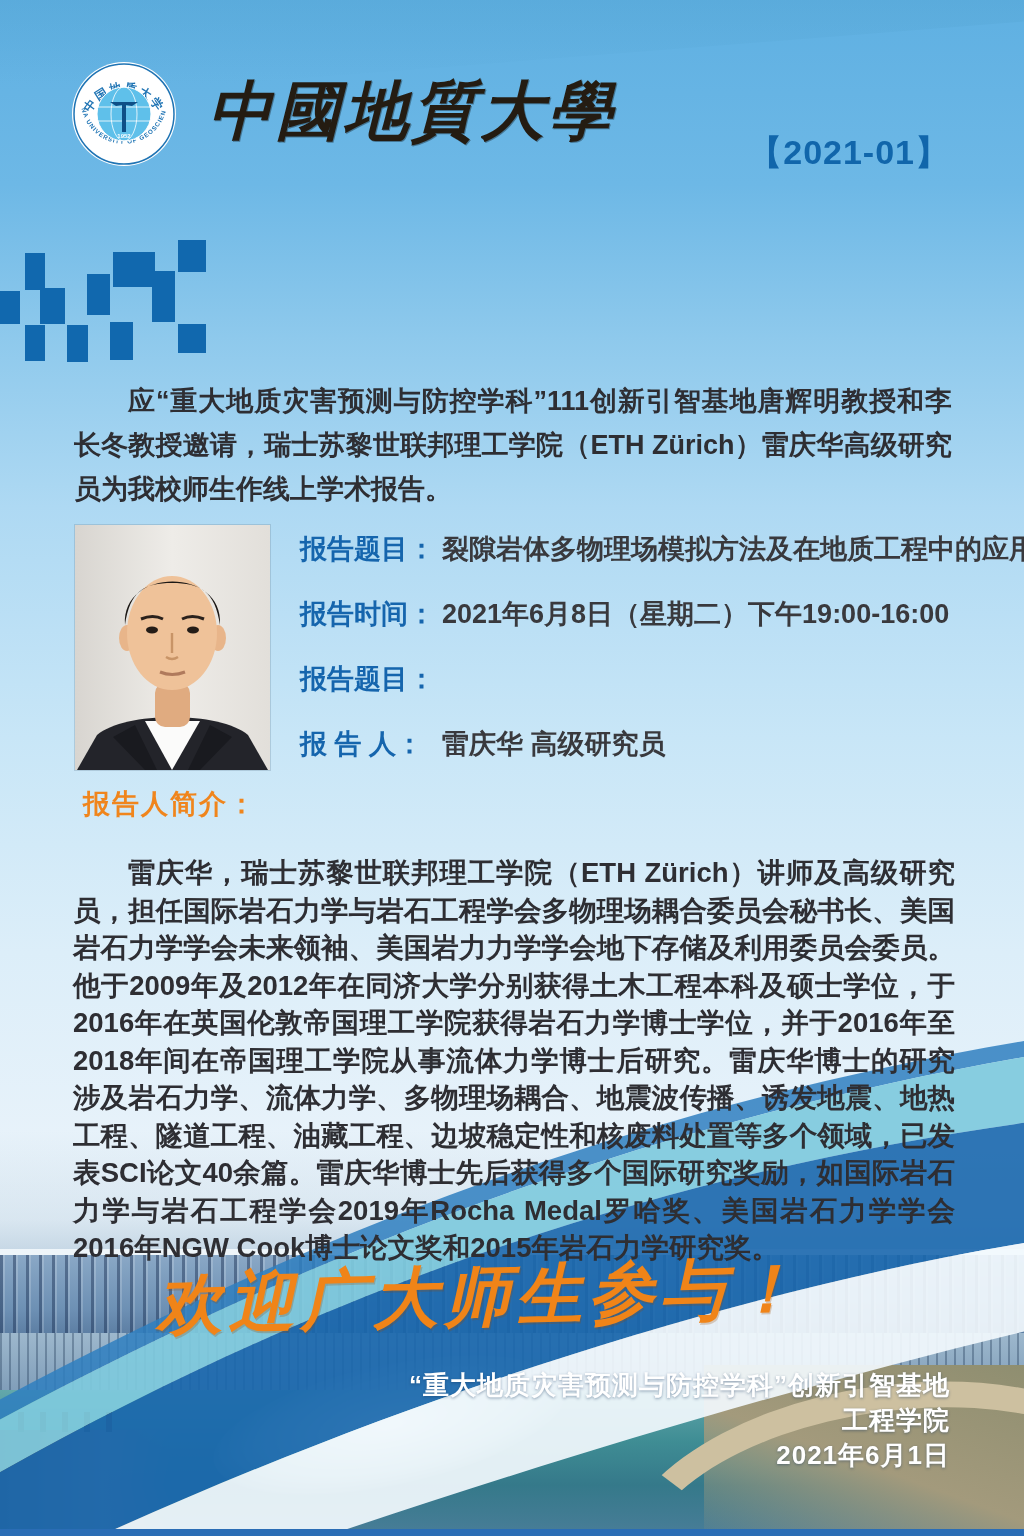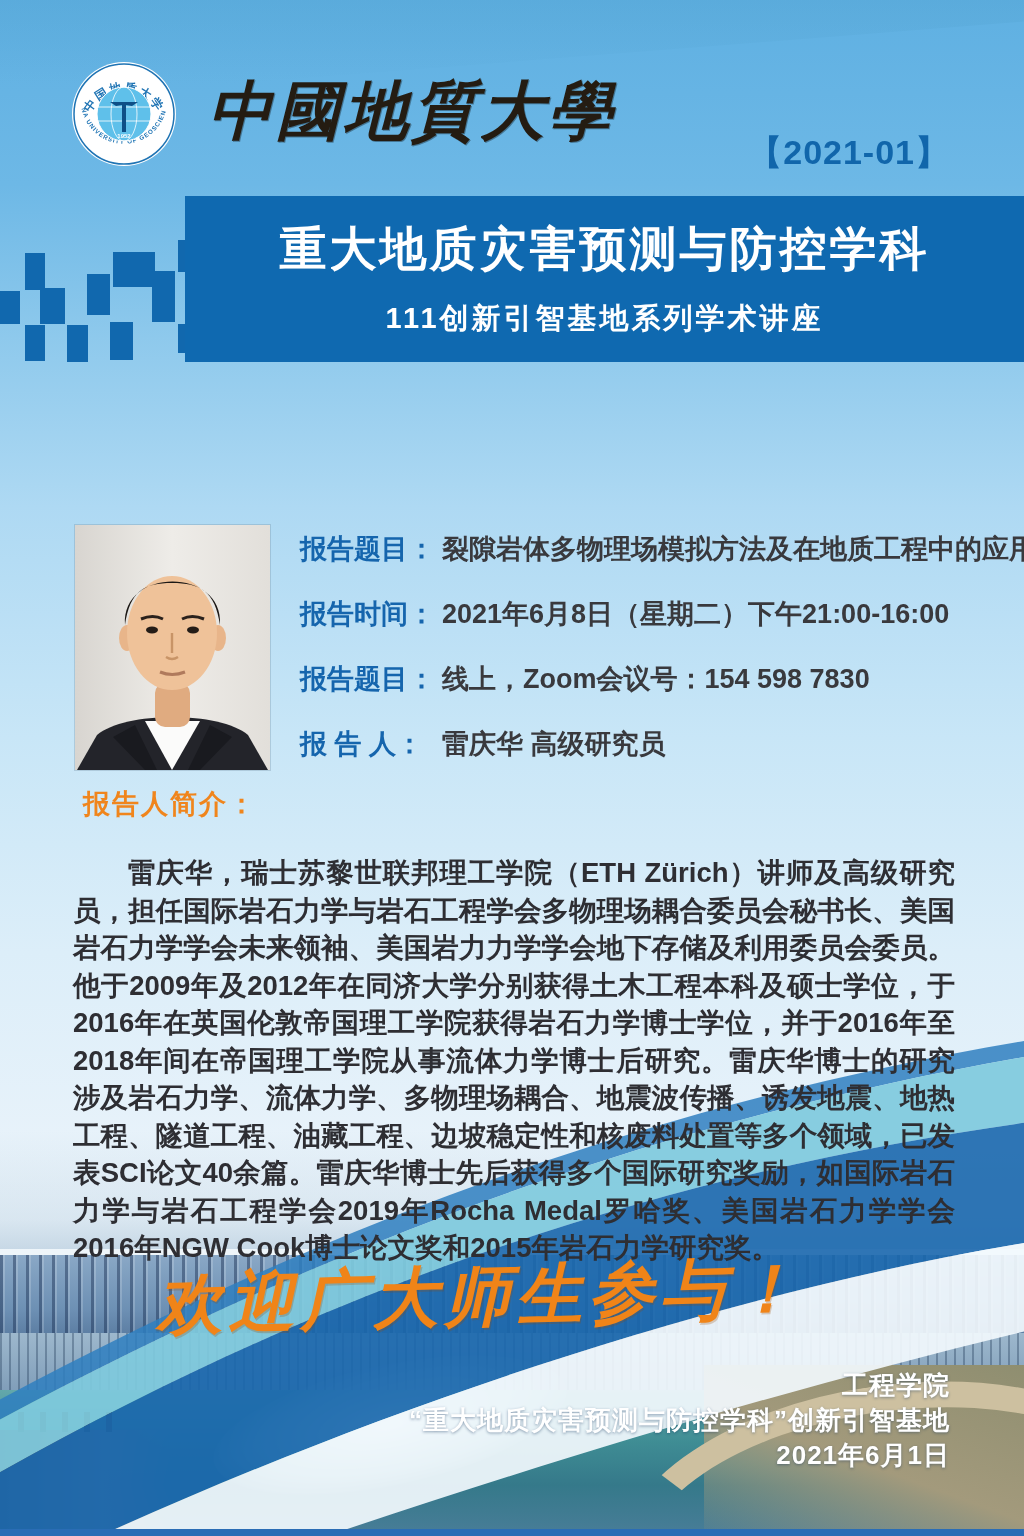--- a/index.html
+++ b/index.html
@@ -154,25 +154,22 @@
     <div class="blk" style="left:87px;top:274px;width:23px;height:41px;"></div>
     <div class="blk" style="left:113px;top:252px;width:42px;height:35px;"></div>
     <div class="blk" style="left:152px;top:271px;width:23px;height:51px;"></div>
     <div class="blk" style="left:178px;top:240px;width:28px;height:32px;"></div>
     <div class="blk" style="left:25px;top:325px;width:20px;height:36px;"></div>
     <div class="blk" style="left:67px;top:325px;width:21px;height:37px;"></div>
     <div class="blk" style="left:110px;top:322px;width:23px;height:38px;"></div>
     <div class="blk" style="left:178px;top:324px;width:28px;height:29px;"></div>
   </div>
 
-  <div class="banner">
-    <div class="banner-title">重大地质灾害预测与防控学科</div>
-    <div class="banner-sub">111创新引智基地系列学术讲座</div>
-  </div>
-
+
+  <div class="intro">应“重大地质灾害预测与防控学科”111创新引智基地唐辉明教授和李长冬教授邀请，瑞士苏黎世联邦理工学院（ETH Zürich）雷庆华高级研究员为我校师生作线上学术报告。</div>
 
   <svg class="portrait" viewBox="0 0 195 245">
     <rect width="195" height="245" fill="#e9e7e3"></rect>
     <rect width="195" height="245" fill="url(#pgrad)"></rect>
     <defs>
       <linearGradient id="pgrad" x1="0" y1="0" x2="1" y2="0">
         <stop offset="0" stop-color="#d8d5d0"></stop>
           <stop offset="0.5" stop-color="#eeece8"></stop>
           <stop offset="1" stop-color="#e2dfda"></stop>
       </linearGradient>
@@ -202,37 +199,36 @@
     <path d="M 85,147 Q 97,152 110,147" stroke="#b07a5c" stroke-width="3" fill="none"></path>
   </svg>
 
   <div class="details">
     <div class="drow">
       <span class="dlabel">报告题目：</span>
       <span class="dvalue">裂隙岩体多物理场模拟方法及在地质工程中的应用</span>
     </div>
     <div class="drow">
       <span class="dlabel">报告时间：</span>
-      <span class="dvalue">2021年6月8日（星期二）下午21:00-16:00</span>
+      <span class="dvalue">2021年6月8日（星期二）下午19:00-16:00</span>
     </div>
     <div class="drow">
       <span class="dlabel">报告题目：</span>
-      <span class="dvalue">线上，Zoom会议号：154 598 7830</span>
     </div>
     <div class="drow">
       <span class="dlabel">报 告 人：</span>
       <span class="dvalue">雷庆华 高级研究员</span>
     </div>
   </div>
 
   <div class="bio-head">报告人简介：</div>
   <div class="bio">雷庆华，瑞士苏黎世联邦理工学院（ETH Zürich）讲师及高级研究员，担任国际岩石力学与岩石工程学会多物理场耦合委员会秘书长、美国岩石力学学会未来领袖、美国岩力力学学会地下存储及利用委员会委员。他于2009年及2012年在同济大学分别获得土木工程本科及硕士学位，于2016年在英国伦敦帝国理工学院获得岩石力学博士学位，并于2016年至2018年间在帝国理工学院从事流体力学博士后研究。雷庆华博士的研究涉及岩石力学、流体力学、多物理场耦合、地震波传播、诱发地震、地热工程、隧道工程、油藏工程、边坡稳定性和核废料处置等多个领域，已发表SCI论文40余篇。雷庆华博士先后获得多个国际研究奖励，如国际岩石力学与岩石工程学会2019年Rocha Medal罗哈奖、美国岩石力学学会2016年NGW Cook博士论文奖和2015年岩石力学研究奖。</div>
 
   <div class="welcome">欢迎广大师生参与！</div>
 
   <div class="footer">
+    <div>“重大地质灾害预测与防控学科”创新引智基地</div>
     <div>工程学院</div>
-    <div>“重大地质灾害预测与防控学科”创新引智基地</div>
     <div>2021年6月1日</div>
   </div>
 
   <div class="bottom-bar"></div>
 </div>
 
 </body></html>

